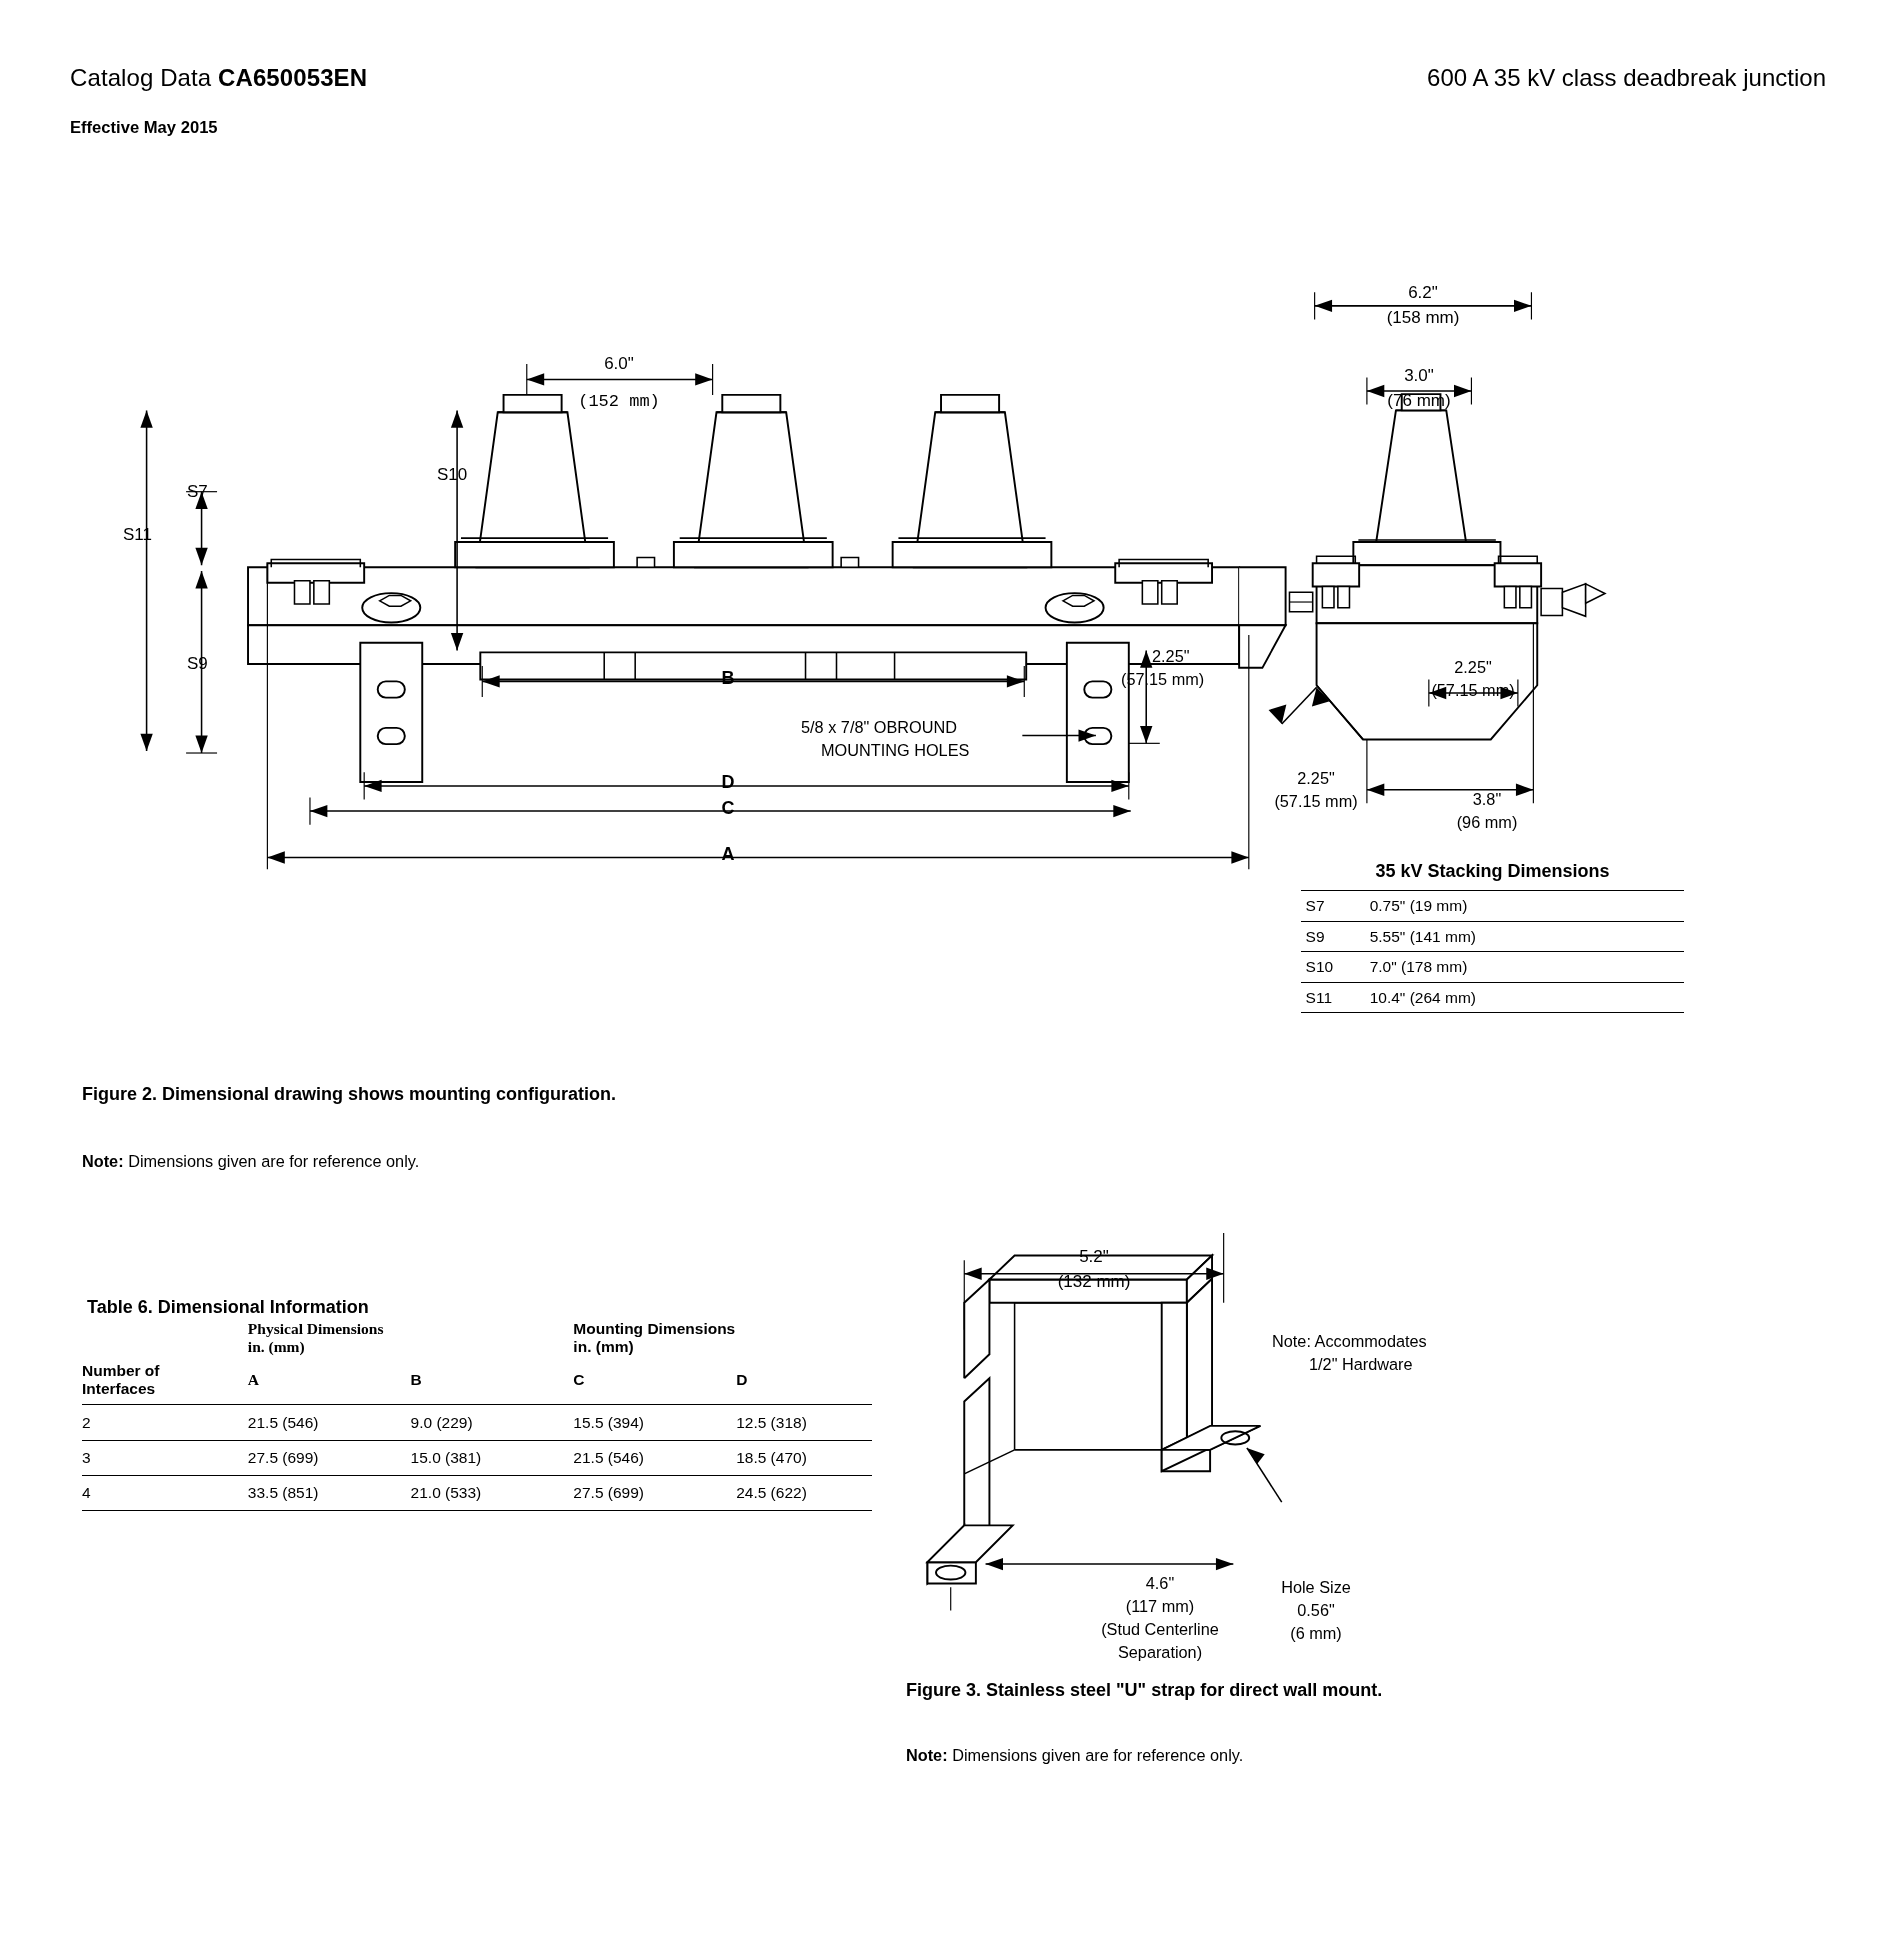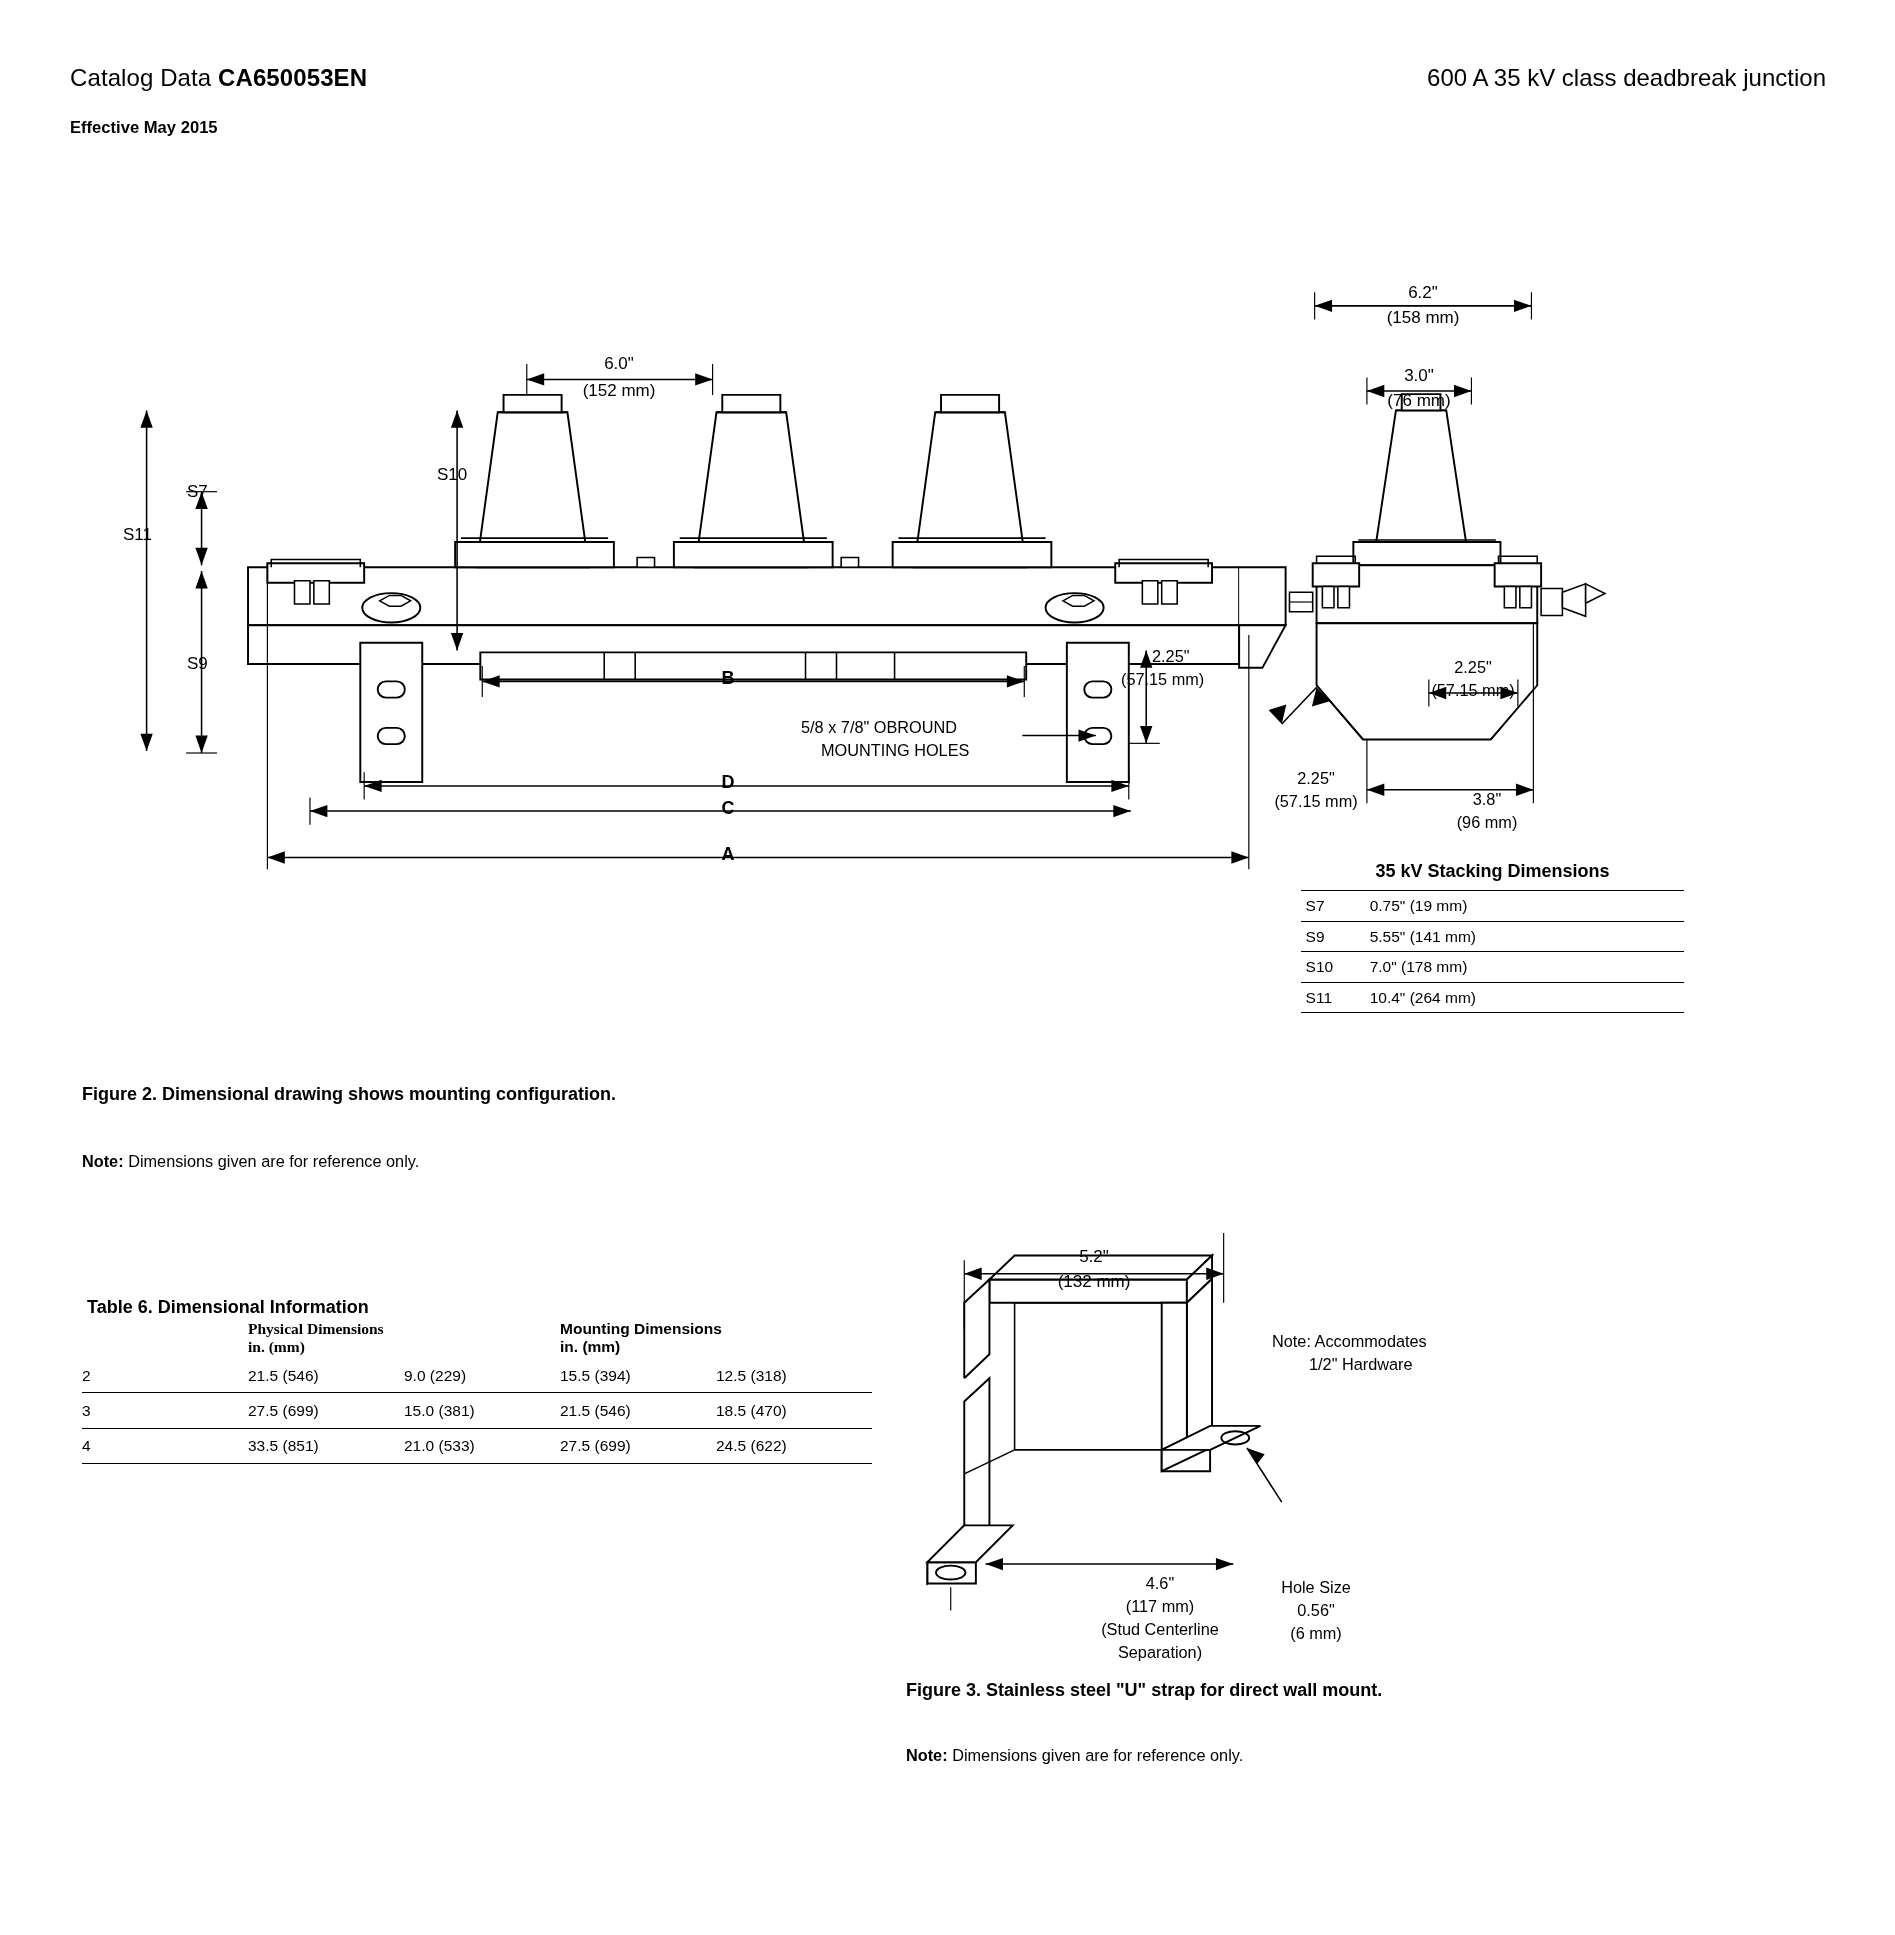--- a/index.html
+++ b/index.html
@@ -274,21 +274,21 @@
       <path d="M3530 2040 h430" stroke-width="4"></path>
       <path d="M3530 2040 l45 -16 v32 z" fill="#000" stroke="none"></path>
       <path d="M3960 2040 l-45 -16 v32 z" fill="#000" stroke="none"></path>
       <path d="M3530 1910 v165 M3960 1610 v465" stroke-width="3"></path>
 
       <path d="M3395 790 v650 M3955 790 v650" stroke-width="0"></path>
     </g>
   </svg>
 
   <div class="t ctr" style="left:619px; top:354px; font-size:17px;">6.0"</div>
-  <div class="t ctr" style="left:619px; top:381px; font-size:17px;">(152 mm)</div>
+  <div class="t ctr" style="left:619px; top:392px; font-size:17px;font-family:Liberation Mono, monospace;">(152 mm)</div>
 
   <div class="t" style="left:187px; top:482px; font-size:17px;">S7</div>
   <div class="t" style="left:187px; top:654px; font-size:17px;">S9</div>
   <div class="t" style="left:437px; top:465px; font-size:17px;">S10</div>
   <div class="t" style="left:123px; top:525px; font-size:17px;">S11</div>
 
   <div class="t ctr bold" style="left:728px; top:668px; font-size:18px;">B</div>
   <div class="t ctr bold" style="left:728px; top:772px; font-size:18px;">D</div>
   <div class="t ctr bold" style="left:728px; top:798px; font-size:18px;">C</div>
   <div class="t ctr bold" style="left:728px; top:844px; font-size:18px;">A</div>
@@ -345,20 +345,30 @@
         <td class="c0"></td>
         <td class="c1 grp" colspan="2">
           <span>Physical Dimensions</span><br>
           <span>in. (mm)</span>
         </td>
         <td class="c3 grp" colspan="2">
           <span>Mounting Dimensions</span><br>
           <span>in. (mm)</span>
         </td>
       </tr>
+      <tr class="colhdr">
+        <td class="c0 nint">
+          <span>Number of</span><br>
+          <span>Interfaces</span>
+        </td>
+        <td class="c1">A</td>
+        <td class="c2">B</td>
+        <td class="c3">C</td>
+        <td class="c4">D</td>
+      </tr>
     </thead>
     <tbody>
       <tr>
         <td>2</td>
         <td>21.5 (546)</td>
         <td>9.0 (229)</td>
         <td>15.5 (394)</td>
         <td>12.5 (318)</td>
       </tr>
       <tr>

